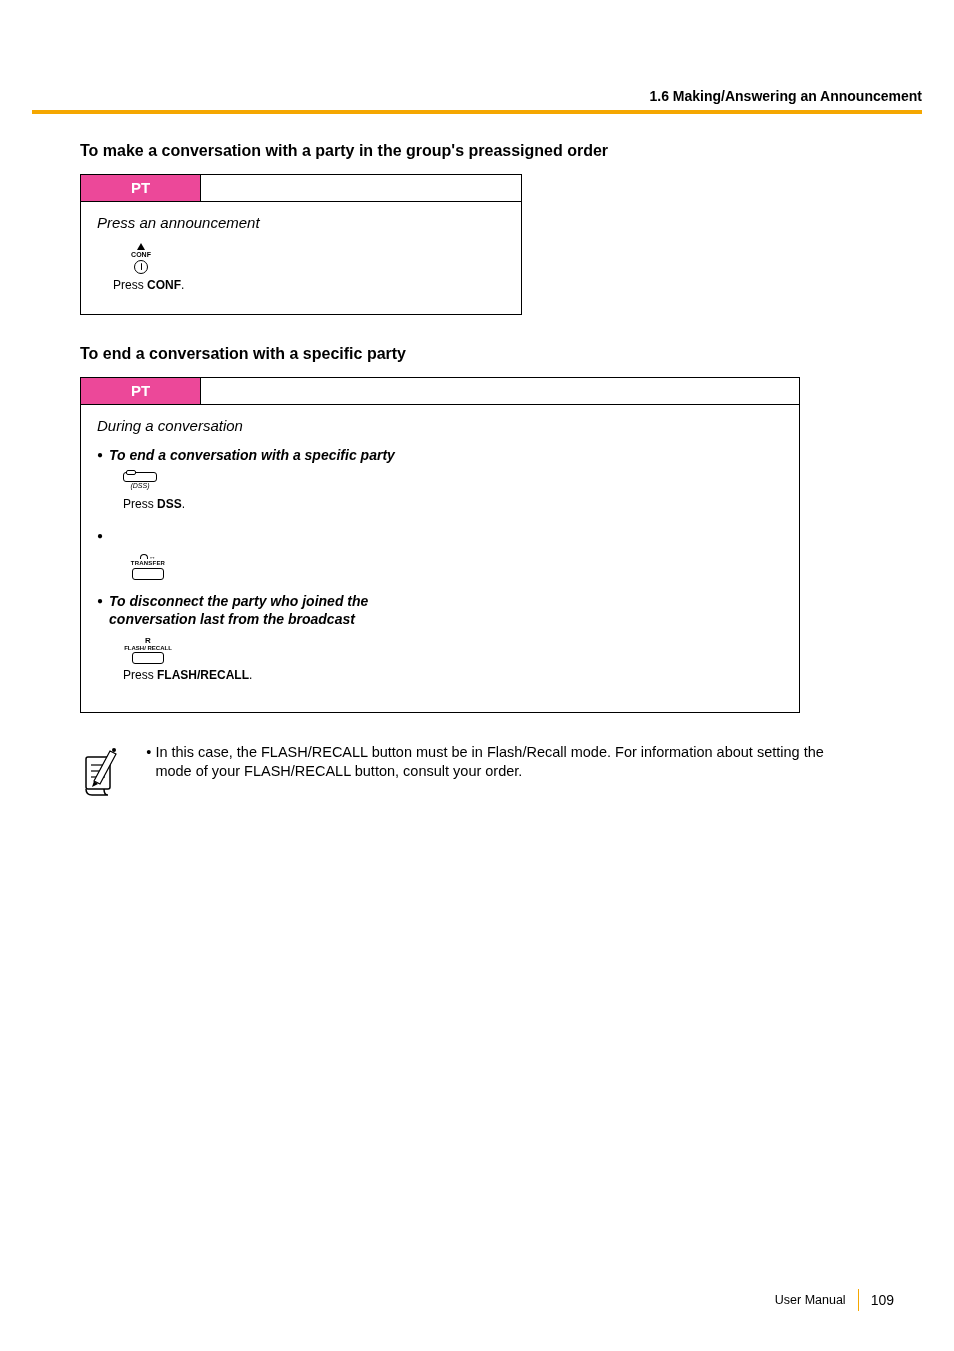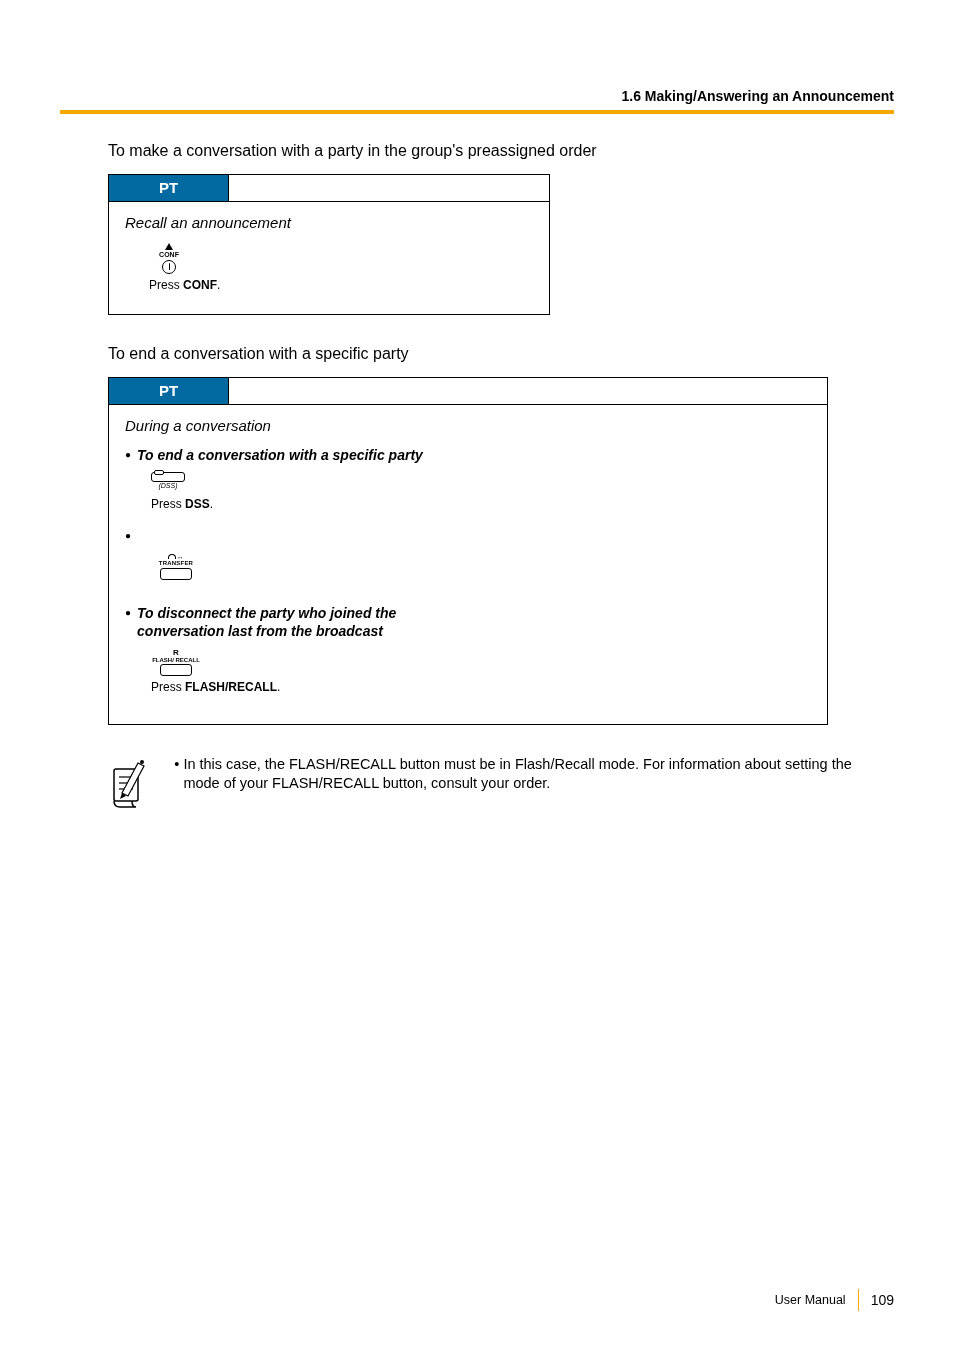--- a/index.html
+++ b/index.html
@@ -9,55 +9,55 @@
     background: #fff;
     font-family: Arial, Helvetica, sans-serif;
     color: #000;
     height: 100%;
   }
   body { width: 954px; min-height: 1351px; position: relative; }
   .page {
     position: relative;
     width: 100%;
     min-height: 1351px;
-    padding: 0 60px;
+    padding: 0 32px;
   }
   .header {
     padding-top: 88px;
     text-align: right;
     font-weight: bold;
     font-size: 14px;
   }
   .rule {
     height: 4px;
     background: #f5a700;
     width: 100%;
     margin-top: 6px;
     margin-bottom: 28px;
   }
   .section-title {
-    font-weight: normal;
+    font-weight: bold;
     font-size: 16px;
     margin: 0 0 14px 0;
     padding-left: 48px;
   }
   .proc-box {
     border: 1.5px solid #000;
     margin-left: 48px;
     margin-bottom: 30px;
     padding-bottom: 14px;
   }
   .proc-box.narrow { width: 442px; }
   .proc-box.wide { width: 100%; max-width: 720px; }
   .tab-row {
     display: flex;
     border-bottom: 1.5px solid #000;
   }
   .tab {
-    background: #0369a1;
+    background: #ec4899;
     color: #fff;
     font-weight: bold;
     font-size: 15px;
     text-align: center;
     padding: 4px 0 5px 0;
     width: 120px;
     border-right: 1.5px solid #000;
   }
   .tab-rest { flex: 1; }
   .context {
@@ -200,27 +200,27 @@
 <div class="header">1.6 Making/Answering an Announcement</div>
 <div class="rule"></div>
 
 <h2 class="section-title">To make a conversation with a party in the group's preassigned order</h2>
 
 <div class="proc-box narrow">
   <div class="tab-row">
     <div class="tab">PT</div>
     <div class="tab-rest"></div>
   </div>
-  <div class="context">Recall an announcement</div>
+  <div class="context">Press an announcement</div>
   <div class="conf-icon">
     <div class="conf-tri"></div>
     <div class="conf-label">CONF</div>
     <div class="conf-circle"></div>
   </div>
-  <div class="press-line" style="margin-left:40px;">
+  <div class="press-line" style="margin-left:32px;">
     <span>Press </span><span class="strong">CONF</span><span>.</span>
   </div>
 </div>
 
 <h2 class="section-title">To end a conversation with a specific party</h2>
 
 <div class="proc-box wide">
   <div class="tab-row">
     <div class="tab">PT</div>
     <div class="tab-rest"></div>
@@ -251,21 +251,21 @@
         <span class="arrows">↔</span>
       </div>
       <div class="transfer-label">TRANSFER</div>
       <div class="key-rect"></div>
     </div>
   </div>
 
   <div class="step-group">
     <div class="bullet-line">
       <span class="bullet-dot"></span>
-      <span class="bullet-text" style="max-width:320px;margin-top:12px;">To disconnect the party who joined the conversation last from the broadcast</span>
+      <span class="bullet-text" style="max-width:320px;">To disconnect the party who joined the conversation last from the broadcast</span>
     </div>
     <div class="flash-icon icon-block">
       <div class="flash-r">R</div>
       <div class="flash-label">FLASH/
 RECALL</div>
       <div class="key-rect"></div>
     </div>
     <div class="press-line">
       <span>Press </span><span class="strong">FLASH/RECALL</span><span>.</span>
     </div>

